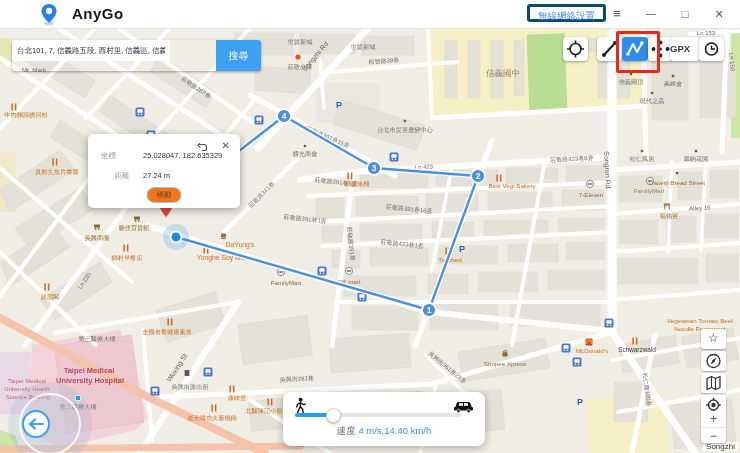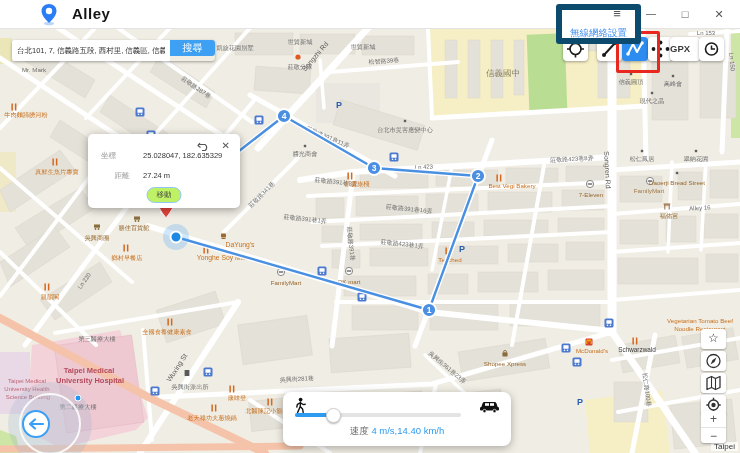--- a/index.html
+++ b/index.html
@@ -3,22 +3,22 @@
 <meta charset="utf-8">
 <style>
   html,body{margin:0;padding:0;}
   .app{position:relative;width:740px;height:453px;overflow:hidden;background:#fff;
        font-family:"Liberation Sans",sans-serif;-webkit-font-smoothing:antialiased;}
   
   .titlebar{position:absolute;left:0;top:0;width:740px;height:28px;background:#fff;
             border-bottom:1px solid #e3e3e3;z-index:40;}
   .logo{position:absolute;left:40px;top:3px;}
   .appname{position:absolute;left:72px;top:5px;font-size:15px;font-weight:bold;color:#151515;letter-spacing:.5px;}
-  .wifi-btn{position:absolute;left:527px;top:4px;height:18px;padding:14px 8px;background:#fff;
-            border:6px solid #0c4a6e;border-radius:3px;color:#3f8ef0;font-size:9.5px;line-height:17px;cursor:pointer;margin-left:29px;}
+  .wifi-btn{position:absolute;left:527px;top:4px;height:18px;padding:0 8px;background:#fff;
+            border:3px solid #0c4a6e;border-radius:3px;color:#3f8ef0;font-size:9.5px;line-height:17px;cursor:pointer;}
   .winctl{position:absolute;top:0;height:28px;line-height:28px;text-align:center;width:30px;color:#555;font-size:13px;cursor:pointer;}
   
   .map{position:absolute;left:0;top:28px;width:740px;height:425px;}
   svg text{text-anchor:middle;}
   .t-road{font:7px "Liberation Sans",sans-serif;fill:#5c5c5c;}
   .t-road-s{font:6px "Liberation Sans",sans-serif;fill:#6b6b6b;}
   .t-p{font:bold 9px "Liberation Sans",sans-serif;fill:#2a5db0;}
   .t-poi{font:6.8px "Liberation Sans",sans-serif;fill:#c9701d;}
   .t-poi-s{font:6.2px "Liberation Sans",sans-serif;fill:#c9701d;}
   .t-shop{font:6.2px "Liberation Sans",sans-serif;fill:#96672c;}
@@ -26,39 +26,39 @@
   .t-dark{font:6.4px "Liberation Sans",sans-serif;fill:#3d3d3d;}
   .t-school{font:8.5px "Liberation Sans",sans-serif;fill:#8a8060;}
   .t-rose{font:bold 7.5px "Liberation Sans",sans-serif;fill:#b34a5e;}
   .t-rose-s{font:6px "Liberation Sans",sans-serif;fill:#bd6677;}
   .t-wp{font:bold 8.5px "Liberation Sans",sans-serif;fill:#fff;}
   
   .search-wrap{position:absolute;left:12px;top:40px;display:flex;z-index:30;
                box-shadow:0 1px 3px rgba(0,0,0,.35);border-radius:3px;}
   .search-input{width:148px;height:21px;border:none;outline:none;background:#fff;border-radius:3px 0 0 3px;
                 font-size:7.5px;color:#333;padding:0 5px;font-family:"Liberation Sans",sans-serif;}
-  .search-btn{width:45px;height:16px;border:none;background:#3da0f2;color:#fff;font-size:10px;
-              border-radius:0 3px 3px 0;cursor:pointer;font-family:"Liberation Sans",sans-serif;}
+  .search-btn{width:45px;height:31px;border:none;background:#3da0f2;color:#fff;font-size:10px;
+              border-radius:0 3px 3px 0;cursor:pointer;font-family:"Liberation Sans",sans-serif;margin-left:46px;}
   .tb-btn{position:absolute;top:37px;height:24px;background:#fff;border-radius:4px;z-index:30;
           box-shadow:0 1px 3px rgba(0,0,0,.35);cursor:pointer;}
   .tb-blue{background:#2d8cf0;}
   .red-box{position:absolute;left:616px;top:31px;width:38px;height:36px;border:3.5px solid #e8281e;
            border-radius:2px;z-index:31;pointer-events:none;}
   .gpx{font-size:9.5px;font-weight:bold;color:#3a3a3a;text-align:left;line-height:24px;width:100%;}
   .popup{position:absolute;left:88px;top:134px;width:152px;height:74px;background:#fff;border-radius:5px;
          box-shadow:0 2px 8px rgba(0,0,0,.35);z-index:25;font-size:7.5px;}
   .popup .close{position:absolute;right:10px;top:6px;color:#555;font-size:10px;cursor:pointer;}
   .popup .undo{position:absolute;right:30px;top:7px;cursor:pointer;}
   .prow{position:absolute;left:13px;display:flex;}
   .prow .lab{width:42px;color:#999;}
   .prow .val{color:#333;white-space:nowrap;}
-  .move-btn{position:absolute;left:50%;transform:translateX(-50%);top:53px;padding:2px 9px;background:#bef264;
+  .move-btn{position:absolute;left:50%;transform:translateX(-50%);top:53px;padding:2px 9px;background:#f97316;
             border:1px solid #8ec8f7;border-radius:9px;color:#444;font-size:7.5px;cursor:pointer;
             font-family:"Liberation Sans",sans-serif;}
-  .speed-panel{position:absolute;left:283px;top:392px;width:228px;height:54px;background:#fff;border-radius:8px;
+  .speed-panel{position:absolute;left:283px;top:392px;width:202px;height:54px;background:#fff;border-radius:8px;
                box-shadow:0 2px 8px rgba(0,0,0,.3);z-index:25;}
   .track{position:absolute;left:12px;top:21px;width:166px;height:4px;background:#e4e4e4;border-radius:2px;}
   .track-fill{position:absolute;left:0;top:0;height:4px;width:38px;background:#2e9bf0;border-radius:2px;}
   .knob{position:absolute;left:31px;top:-5px;width:13px;height:13px;background:#fff;border:1px solid #cfcfcf;
         border-radius:50%;box-shadow:0 1px 2px rgba(0,0,0,.3);cursor:pointer;}
   .speed-text{position:absolute;left:0;top:33px;width:100%;text-align:center;font-size:9.5px;color:#666;}
   .speed-text .val{color:#2e9bf0;}
   .mc-btn{position:absolute;left:701px;width:25px;height:20px;background:#fff;border-radius:3px;z-index:25;
           box-shadow:0 1px 2px rgba(0,0,0,.3);text-align:center;cursor:pointer;}
   .mc-star{line-height:19px;font-size:12px;color:#333;}
@@ -416,21 +416,21 @@
       <path d="M43,424 L31,424 M35,419.5 L30,424 L35,428.5" stroke="#3aa0f5" stroke-width="2.2" fill="none" stroke-linecap="round" stroke-linejoin="round"></path>
     </g>
   </svg>
 
   <div class="titlebar">
     <svg class="logo" width="18" height="23" viewBox="0 0 18 23">
       <ellipse cx="9" cy="20.5" rx="5" ry="1.8" fill="#bcd6f7"></ellipse>
       <path d="M9,1 C4.6,1 1.5,4.1 1.5,8.1 C1.5,13.5 9,20 9,20 C9,20 16.5,13.5 16.5,8.1 C16.5,4.1 13.4,1 9,1 z" fill="#2b7df5"></path>
       <circle cx="9" cy="8" r="3.2" fill="#fff"></circle>
     </svg>
-    <div class="appname">Alley</div>
+    <div class="appname">AnyGo</div>
     <button class="wifi-btn">無線網絡設置</button>
     <div class="winctl" style="left:602px;">≡</div>
     <div class="winctl" style="left:636px;font-size:10px;">—</div>
     <div class="winctl" style="left:670px;font-size:11px;">□</div>
     <div class="winctl" style="left:704px;font-size:11px;">✕</div>
   </div>
 
   <div class="search-wrap">
     <input class="search-input" readonly="" value="台北101, 7, 信義路五段, 西村里, 信義區, 信義商圈" style="">
     <button class="search-btn">搜尋</button>
@@ -536,14 +536,14 @@
       <circle cx="12.5" cy="10" r="5" fill="none" stroke="#333" stroke-width="1.4"></circle>
       <circle cx="12.5" cy="10" r="2.2" fill="#333"></circle>
       <path d="M12.5,2.8 V5 M12.5,15 V17.2 M5.3,10 H7.5 M17.5,10 H19.7" stroke="#333" stroke-width="1.4"></path>
     </svg>
   </div>
   <div class="zoomctl">
     <div class="zbtn">+</div>
     <div class="zbtn">−</div>
   </div>
 
-  <div class="leaflet">Taipei</div>
+  <div class="leaflet">Songzhi</div>
 </div>
 
 </body></html>

